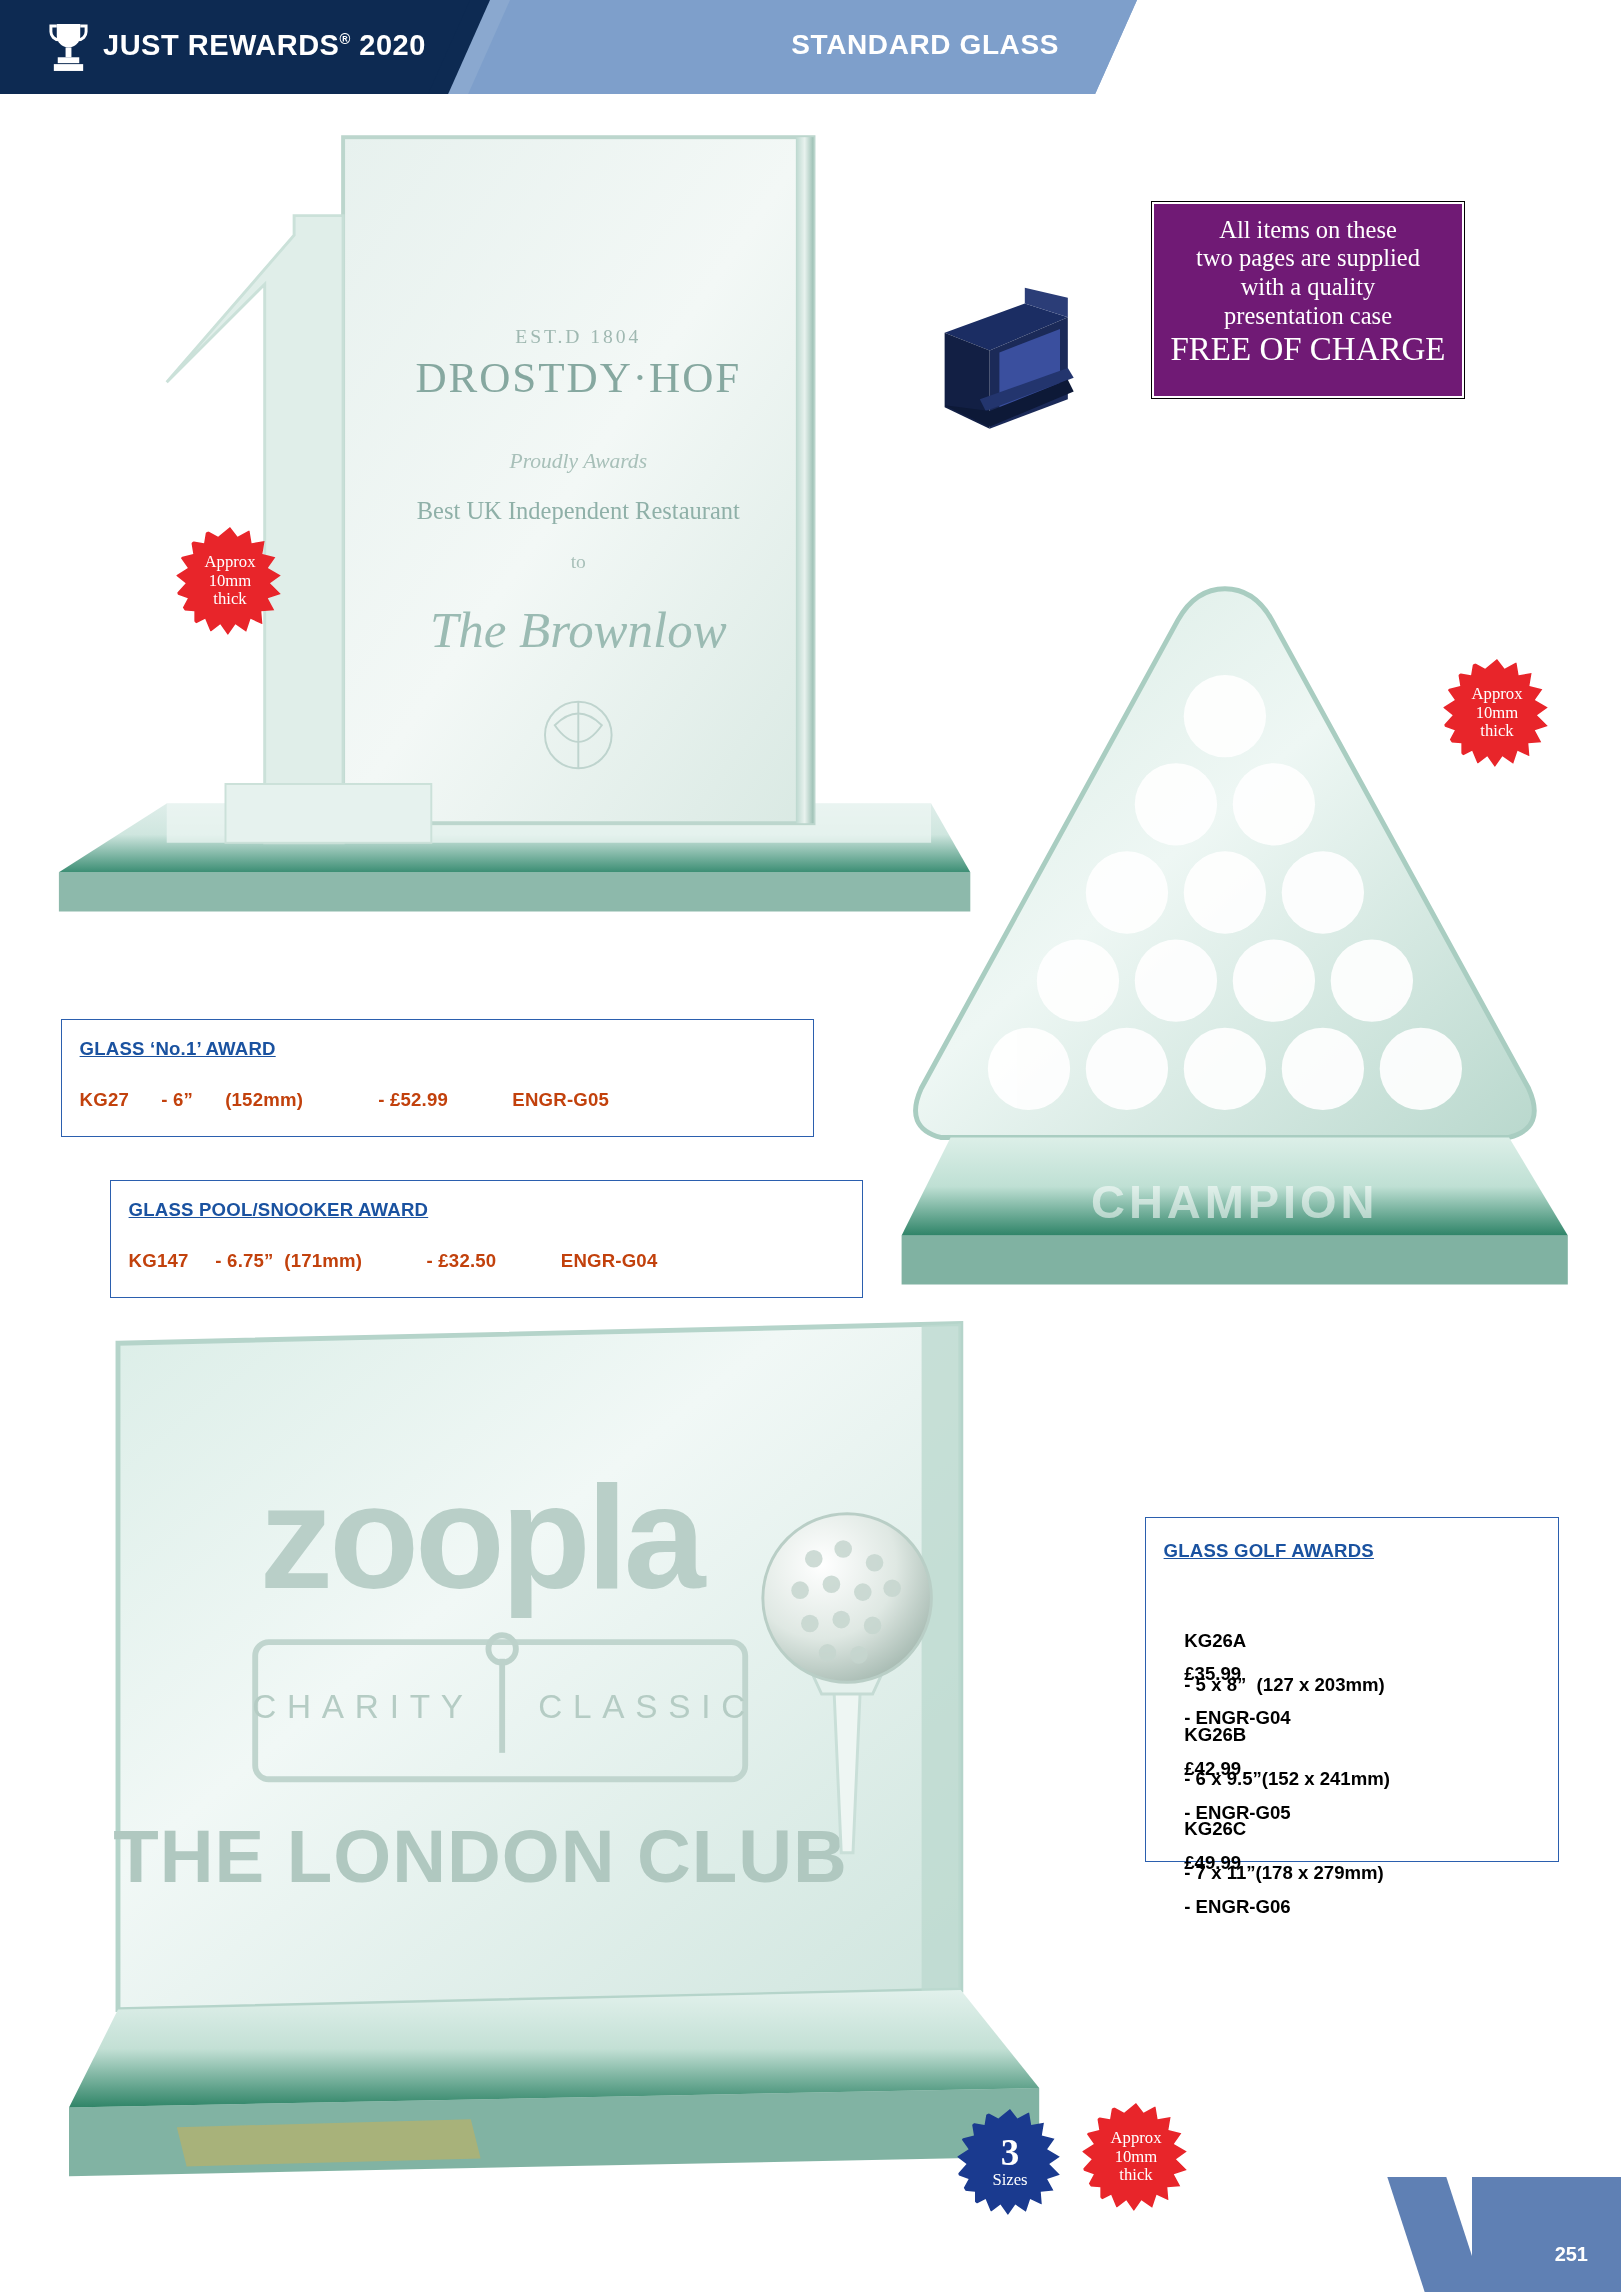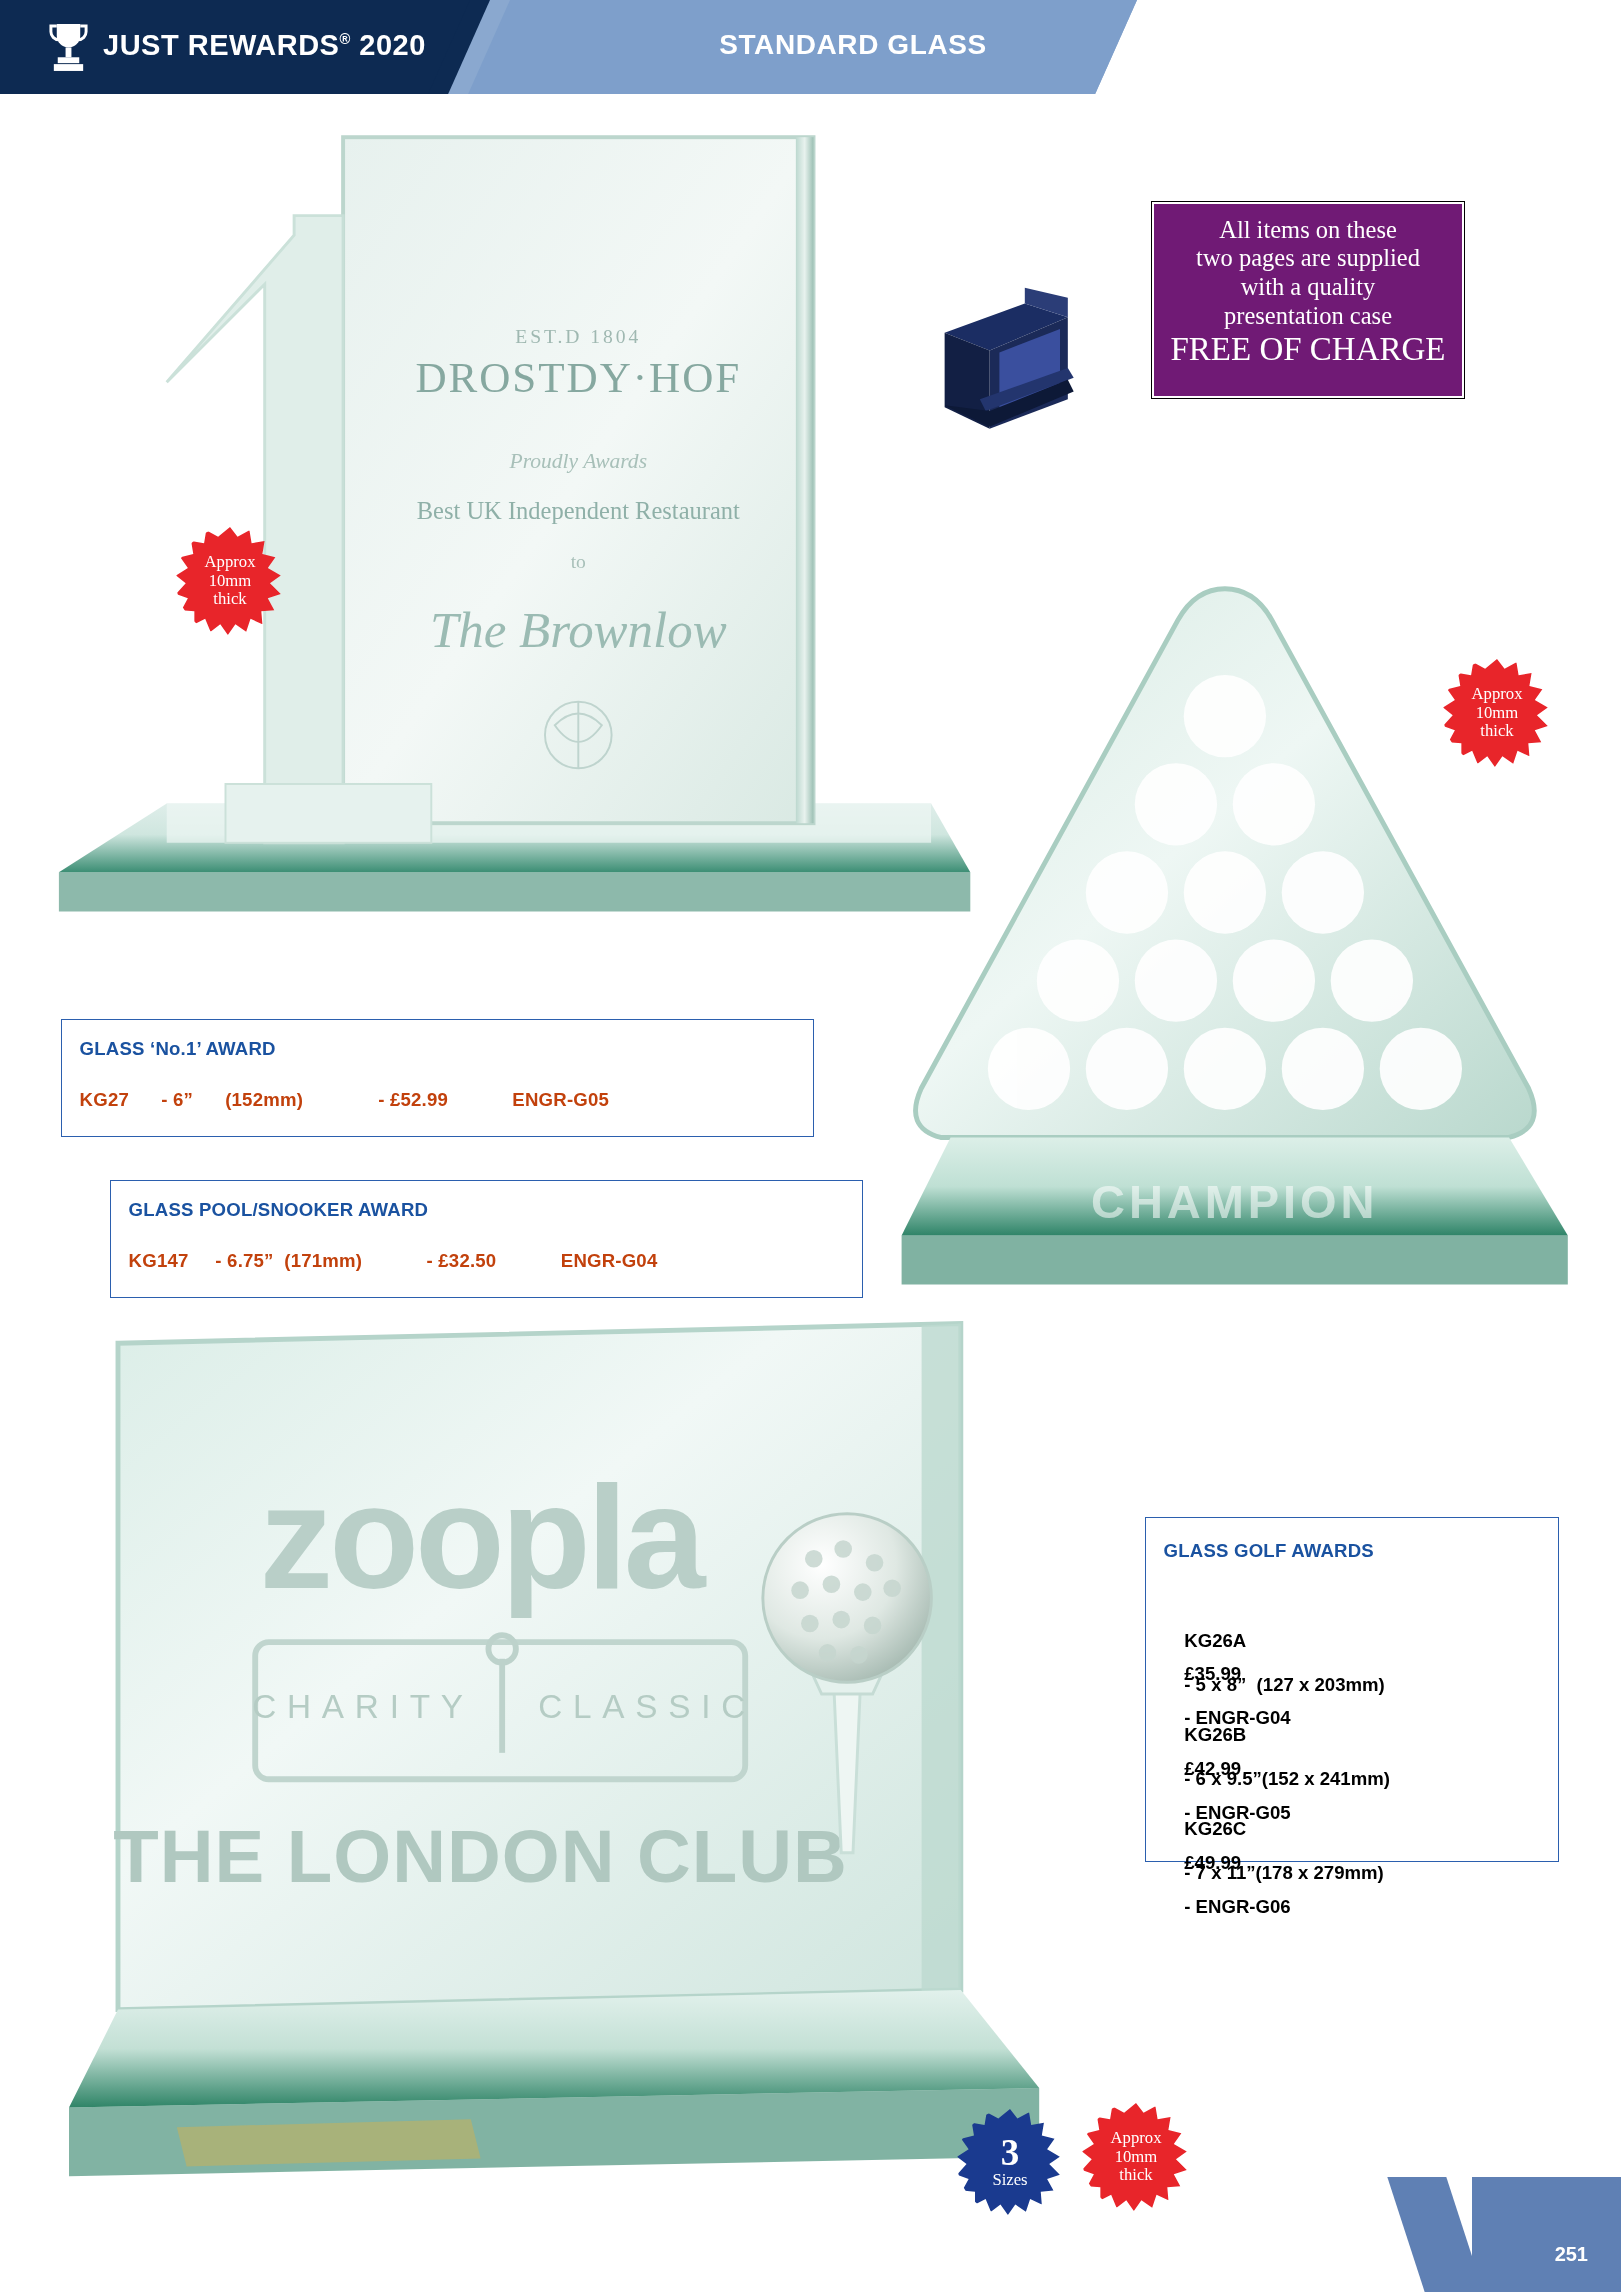--- a/index.html
+++ b/index.html
@@ -64,21 +64,21 @@
     top: 0; left: 510px;
     width: 627px; height: 94px;
     background: #7e9fcb;
     transform: skewX(-24deg);
     transform-origin: top left;
   }
   .header-title {
     position: absolute;
     top: 29px; left: 647px;
     width: 412px;
-    text-align: center;
+    text-align: right;
     color: #ffffff;
     font-size: 28px;
     font-weight: bold;
     letter-spacing: 0.6px;
   }
 
   
   .case-note {
     position: absolute;
     top: 202px; left: 1152px;
@@ -159,20 +159,21 @@
     position: absolute;
     border: 1px solid #2b5fae;
     background: #ffffff;
     box-sizing: border-box;
   }
   .info-title {
     color: #1a52a0;
     font-size: 18.6px;
     font-weight: bold;
     letter-spacing: 0.2px;
+    text-decoration: underline;
   }
   .info-line {
     color: #c2410c;
     font-size: 18.6px;
     font-weight: bold;
     letter-spacing: 0.2px;
     white-space: pre;
   }
 
   #box-no1 { top: 1019px; left: 61px; width: 753px; height: 118px; }

